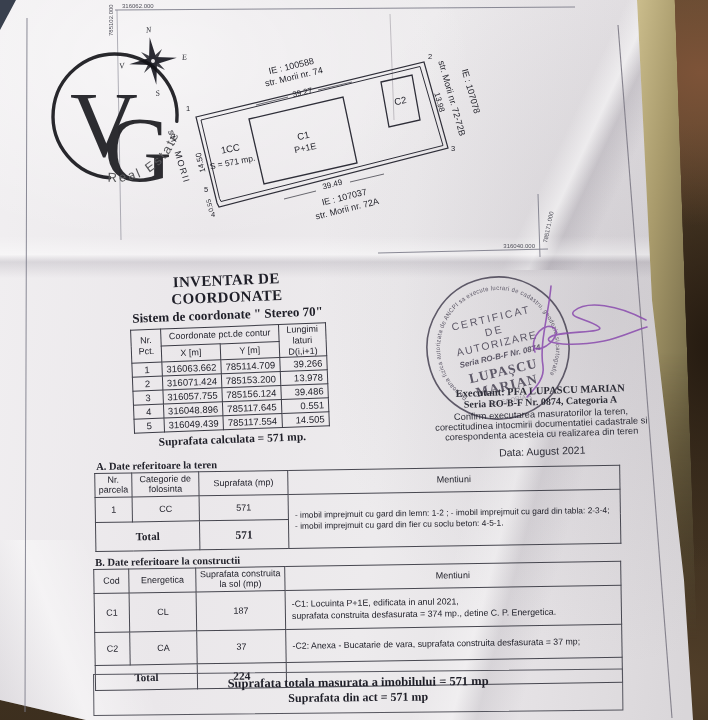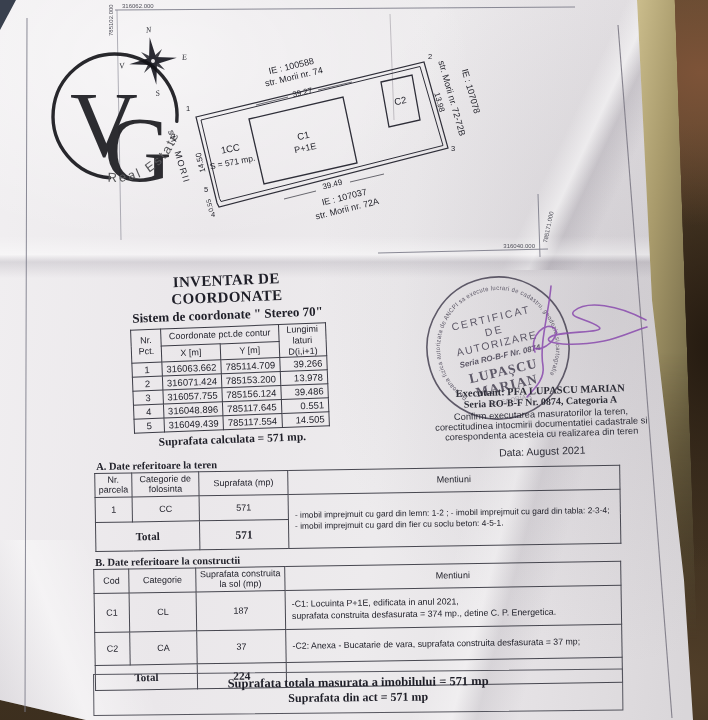--- a/index.html
+++ b/index.html
@@ -282,21 +282,21 @@
     </tbody>
       </table>
   </div>
 
   <div class="sect tb">
     <h3>B. Date referitoare la constructii</h3>
     <table>
       <tbody>
           <tr>
         <th style="width:30px">Cod</th>
-        <th style="width:62px">Categorie</th>
+        <th style="width:62px">Energetica</th>
         <th class="pre" style="width:84px">Suprafata construita
 la sol  (mp)</th>
         <th>Mentiuni</th>
       </tr>
       <tr>
         <td style="height:36px">C1</td>
         <td>CL</td>
         <td>187</td>
         <td class="ment">
           <div>-C1: Locuinta P+1E,  edificata in anul 2021,</div>

